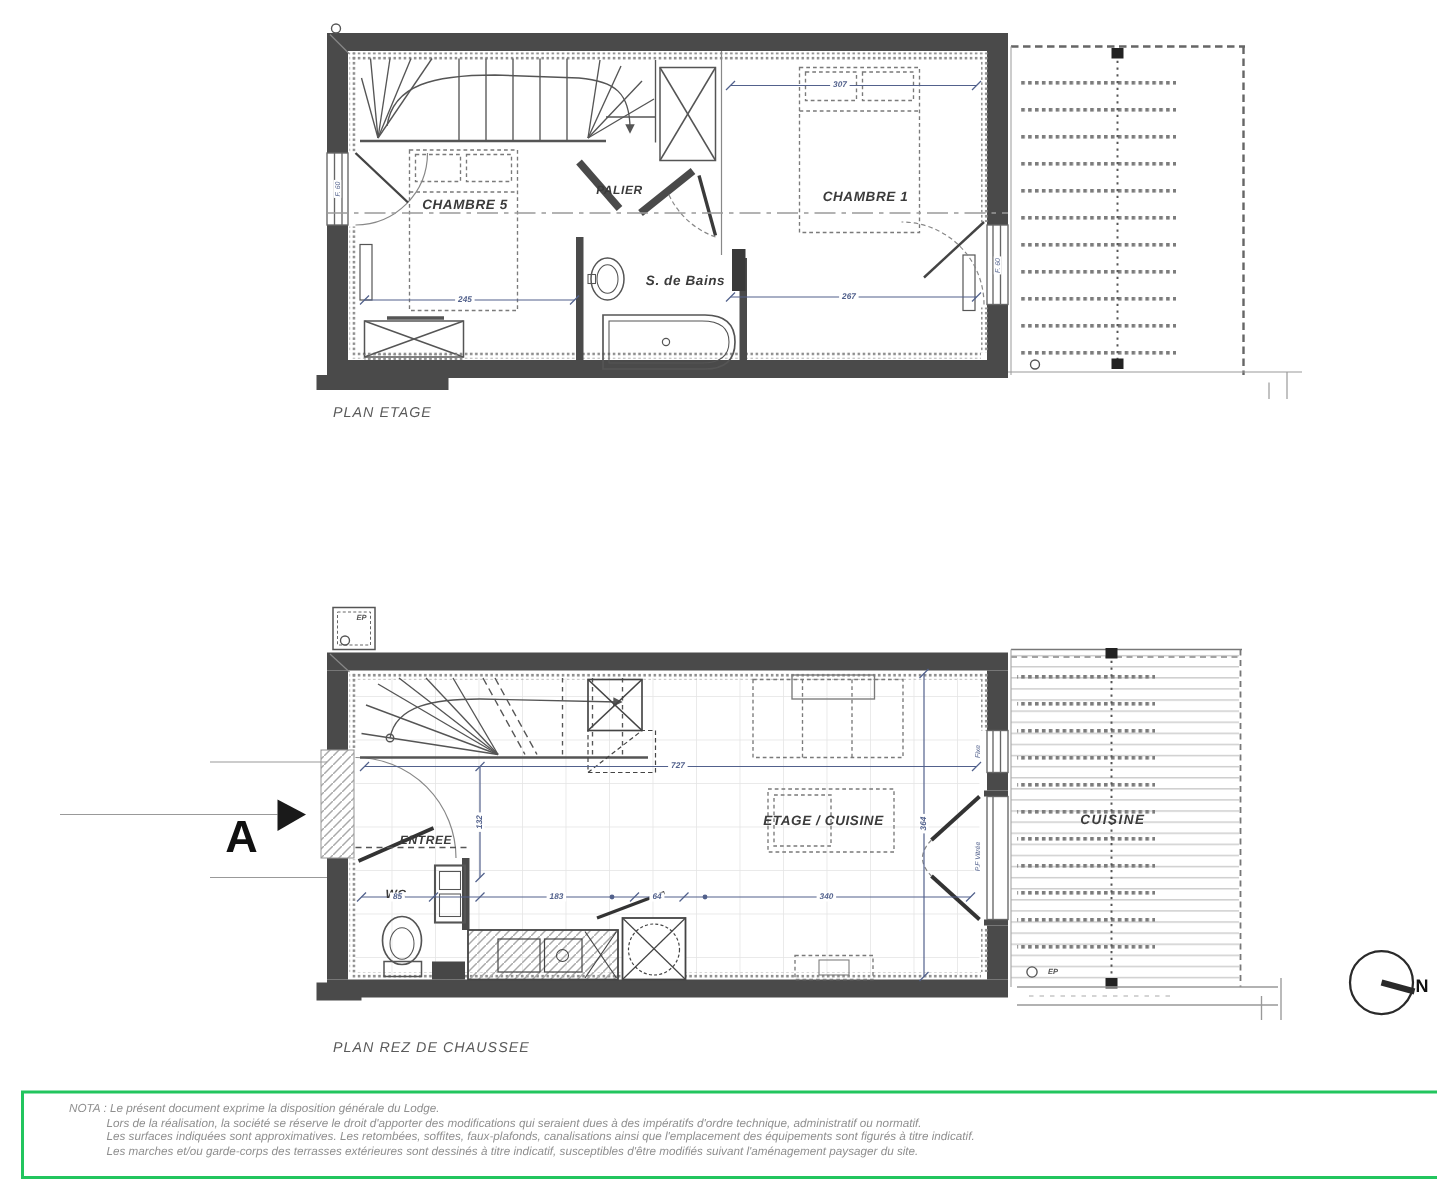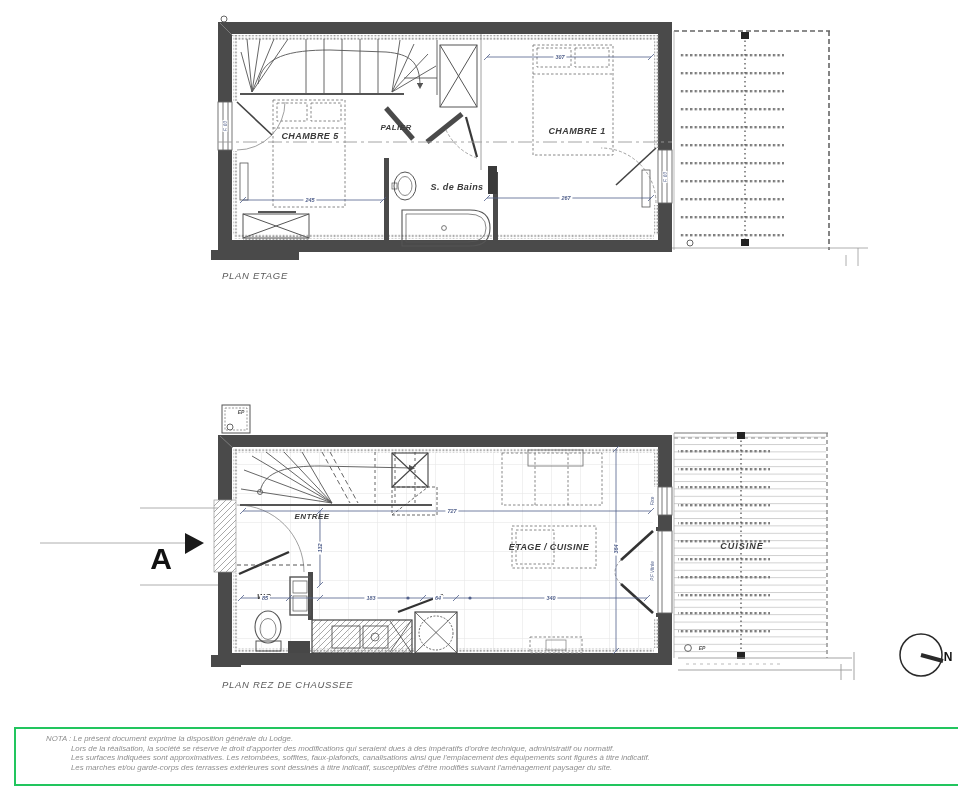--- a/index.html
+++ b/index.html
@@ -351,28 +351,28 @@
     </g>
   </g>
 
   <g fill="none">
     <circle cx="921" cy="655" r="21" stroke="#2a2a2a" stroke-width="1.5"></circle>
     <line x1="921" y1="655" x2="943" y2="661" stroke="#2a2a2a" stroke-width="4"></line>
   </g>
 </svg>
 
 <div class="title" style="left:222px;top:270px;">PLAN ETAGE</div>
-<div class="title" style="left:222px;top:679px;">PLAN REZ DE CHAUSSEE</div>
+<div class="title" style="left:222px;top:693px;">PLAN REZ DE CHAUSSEE</div>
 
 <div class="c room" style="left:310px;top:136px;">CHAMBRE 5</div>
-<div class="c room sm" style="left:396px;top:127px;">PALIER</div>
+<div class="c room sm" style="left:413px;top:127px;">PALIER</div>
 <div class="c room" style="left:457px;top:187px;">S. de Bains</div>
 <div class="c room" style="left:577px;top:131px;">CHAMBRE 1</div>
 
-<div class="c room sm" style="left:284px;top:516px;margin-left:28px;">ENTREE</div>
+<div class="c room sm" style="left:284px;top:560px;">ENTREE</div>
 <div class="c room sm" style="left:264px;top:596px;">WC</div>
 <div class="c room" style="left:549px;top:547px;">ETAGE / CUISINE</div>
 <div class="c room" style="left:742px;top:546px;letter-spacing:1px;">CUISINE</div>
 
 <div class="c dim" style="left:560px;top:57px;">307</div>
 <div class="c dim" style="left:310px;top:200px;">245</div>
 <div class="c dim" style="left:566px;top:198px;">267</div>
 
 <div class="c dim" style="left:452px;top:511px;">727</div>
 <div class="c dim v" style="left:320px;top:548px;">132</div>

